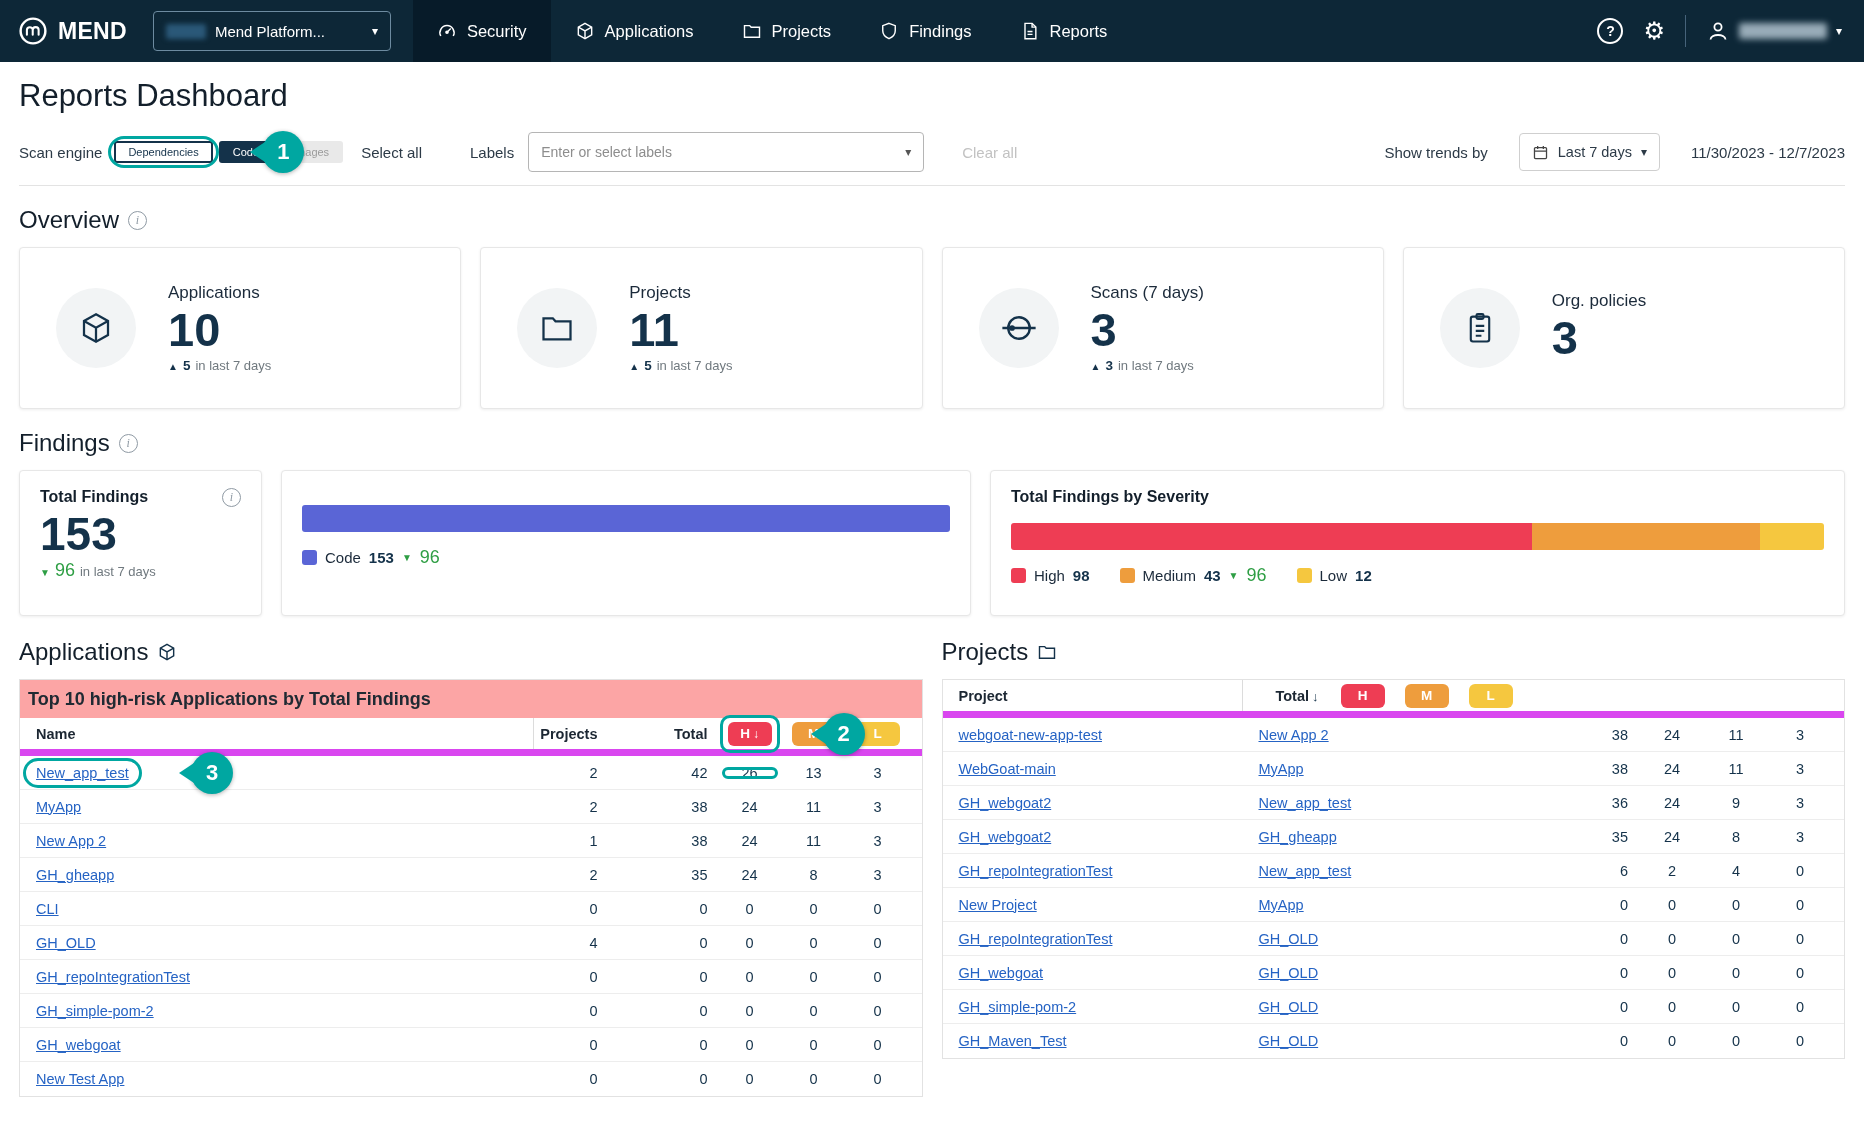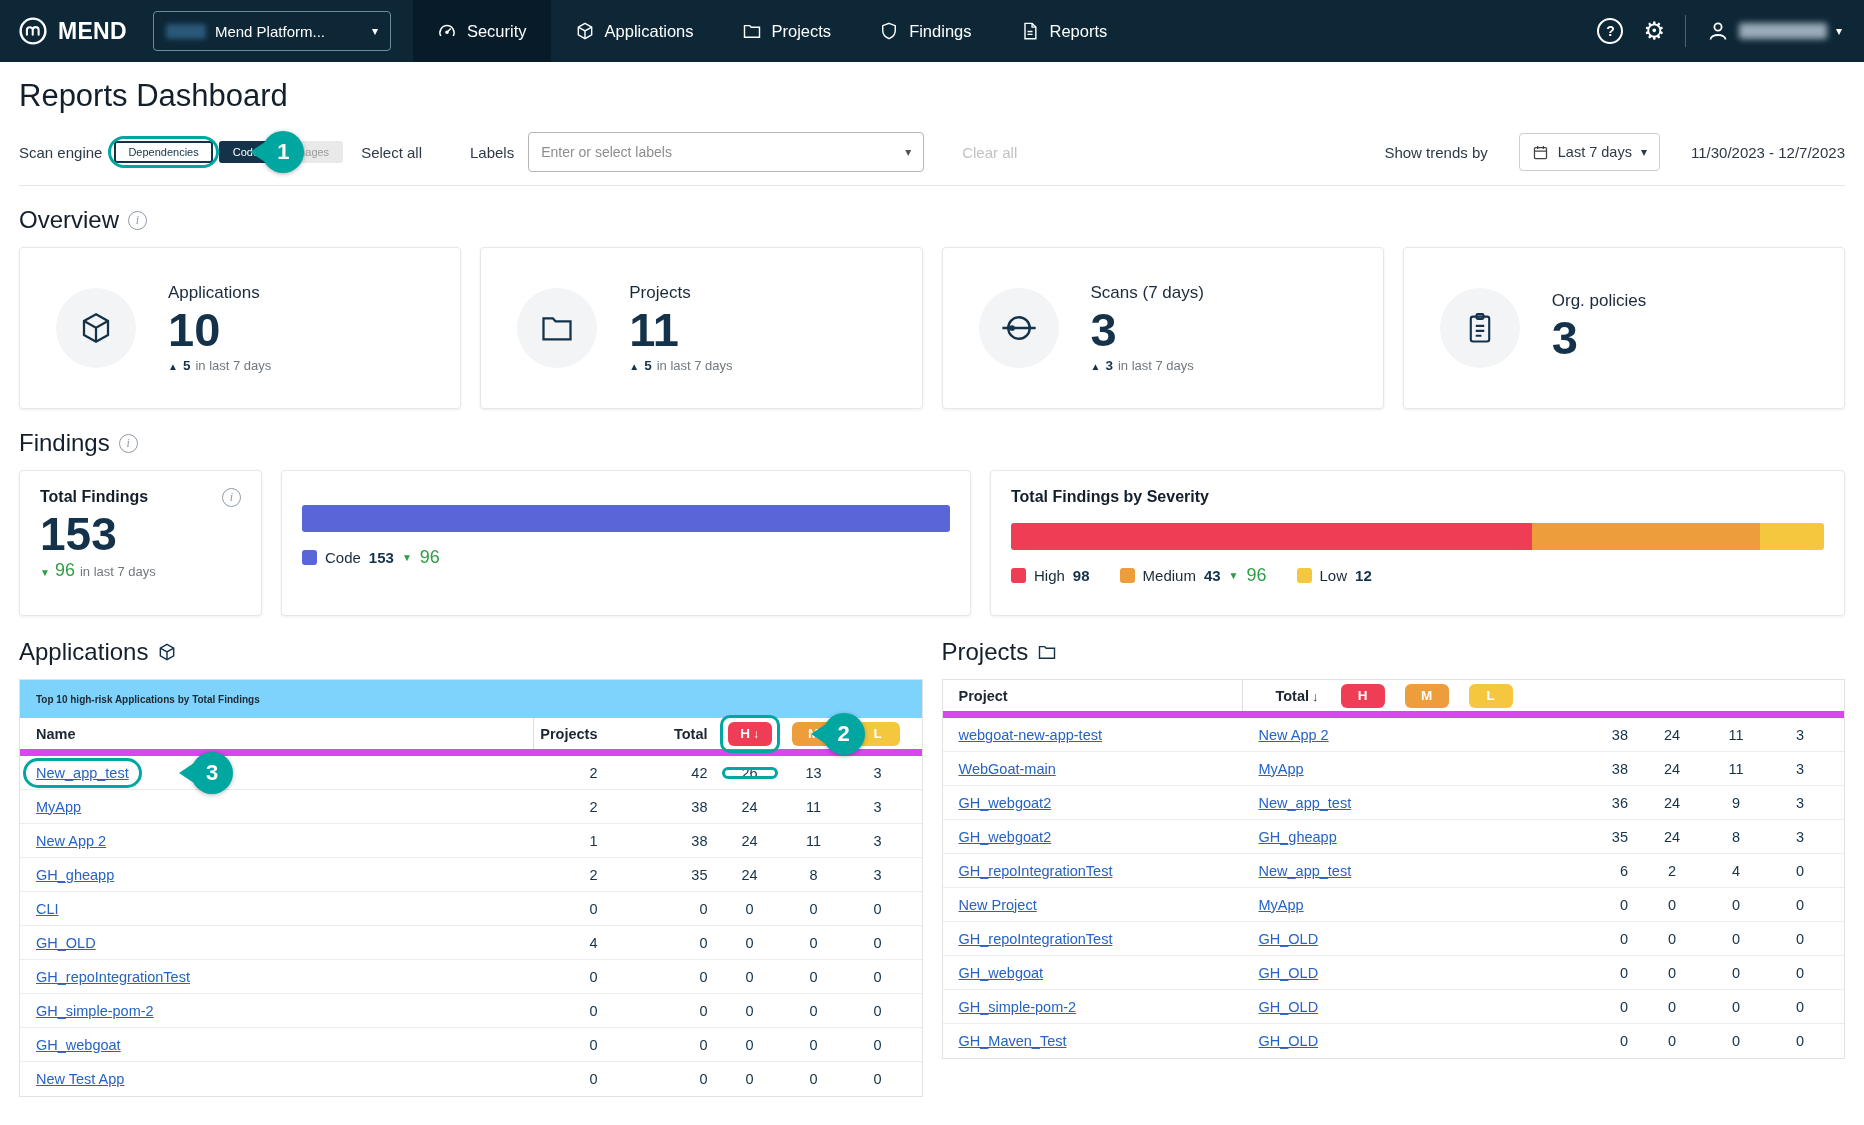--- a/index.html
+++ b/index.html
@@ -80,21 +80,21 @@
   .seg-low { background:#f5c73f; }
   .legend { display:flex; align-items:center; gap:30px; font-size:15px; color:#1b2a3a; }
   .lg-item { display:flex; align-items:center; gap:8px; }
   .lg-sq { width:15px; height:15px; border-radius:3px; flex:none; }
   .lg-val { font-weight:bold; color:#14324a; }
 
   
   .tables-row { display:flex; gap:19px; margin-top:2px; }
   .tbl-col { flex:1; min-width:0; }
   .tbl { border:1px solid #e2e2e2; background:#fff; }
-  .tbl-title { background:#7dd3fc; height:38px; display:flex; align-items:center; padding:0 16px; font-size:10px; font-weight:bold; color:#202a33; }
+  .tbl-title { background:#fca5a5; height:38px; display:flex; align-items:center; padding:0 8px; font-size:18px; font-weight:bold; color:#202a33; }
   .thead, .trow { display:flex; align-items:center; padding-right:12px; }
   .thead { height:38px; border-bottom:7px solid #d946ef; font-size:14.5px; font-weight:bold; color:#1c2733; }
   .trow { height:34px; border-bottom:1px solid #ededed; font-size:14.5px; }
   .trow:last-child { border-bottom:none; }
   .cell { flex:none; }
   .hdiv { border-right:1px solid #dcdcdc; height:100%; display:flex; align-items:center; }
   .lt-name { flex:1 1 auto; padding-left:16px; min-width:0; position:relative; }
   .lt-proj { width:64px; text-align:right; }
   .lt-total { width:120px; text-align:right; padding-right:10px; }
   .lt-sev { width:64px; text-align:center; position:relative; }

